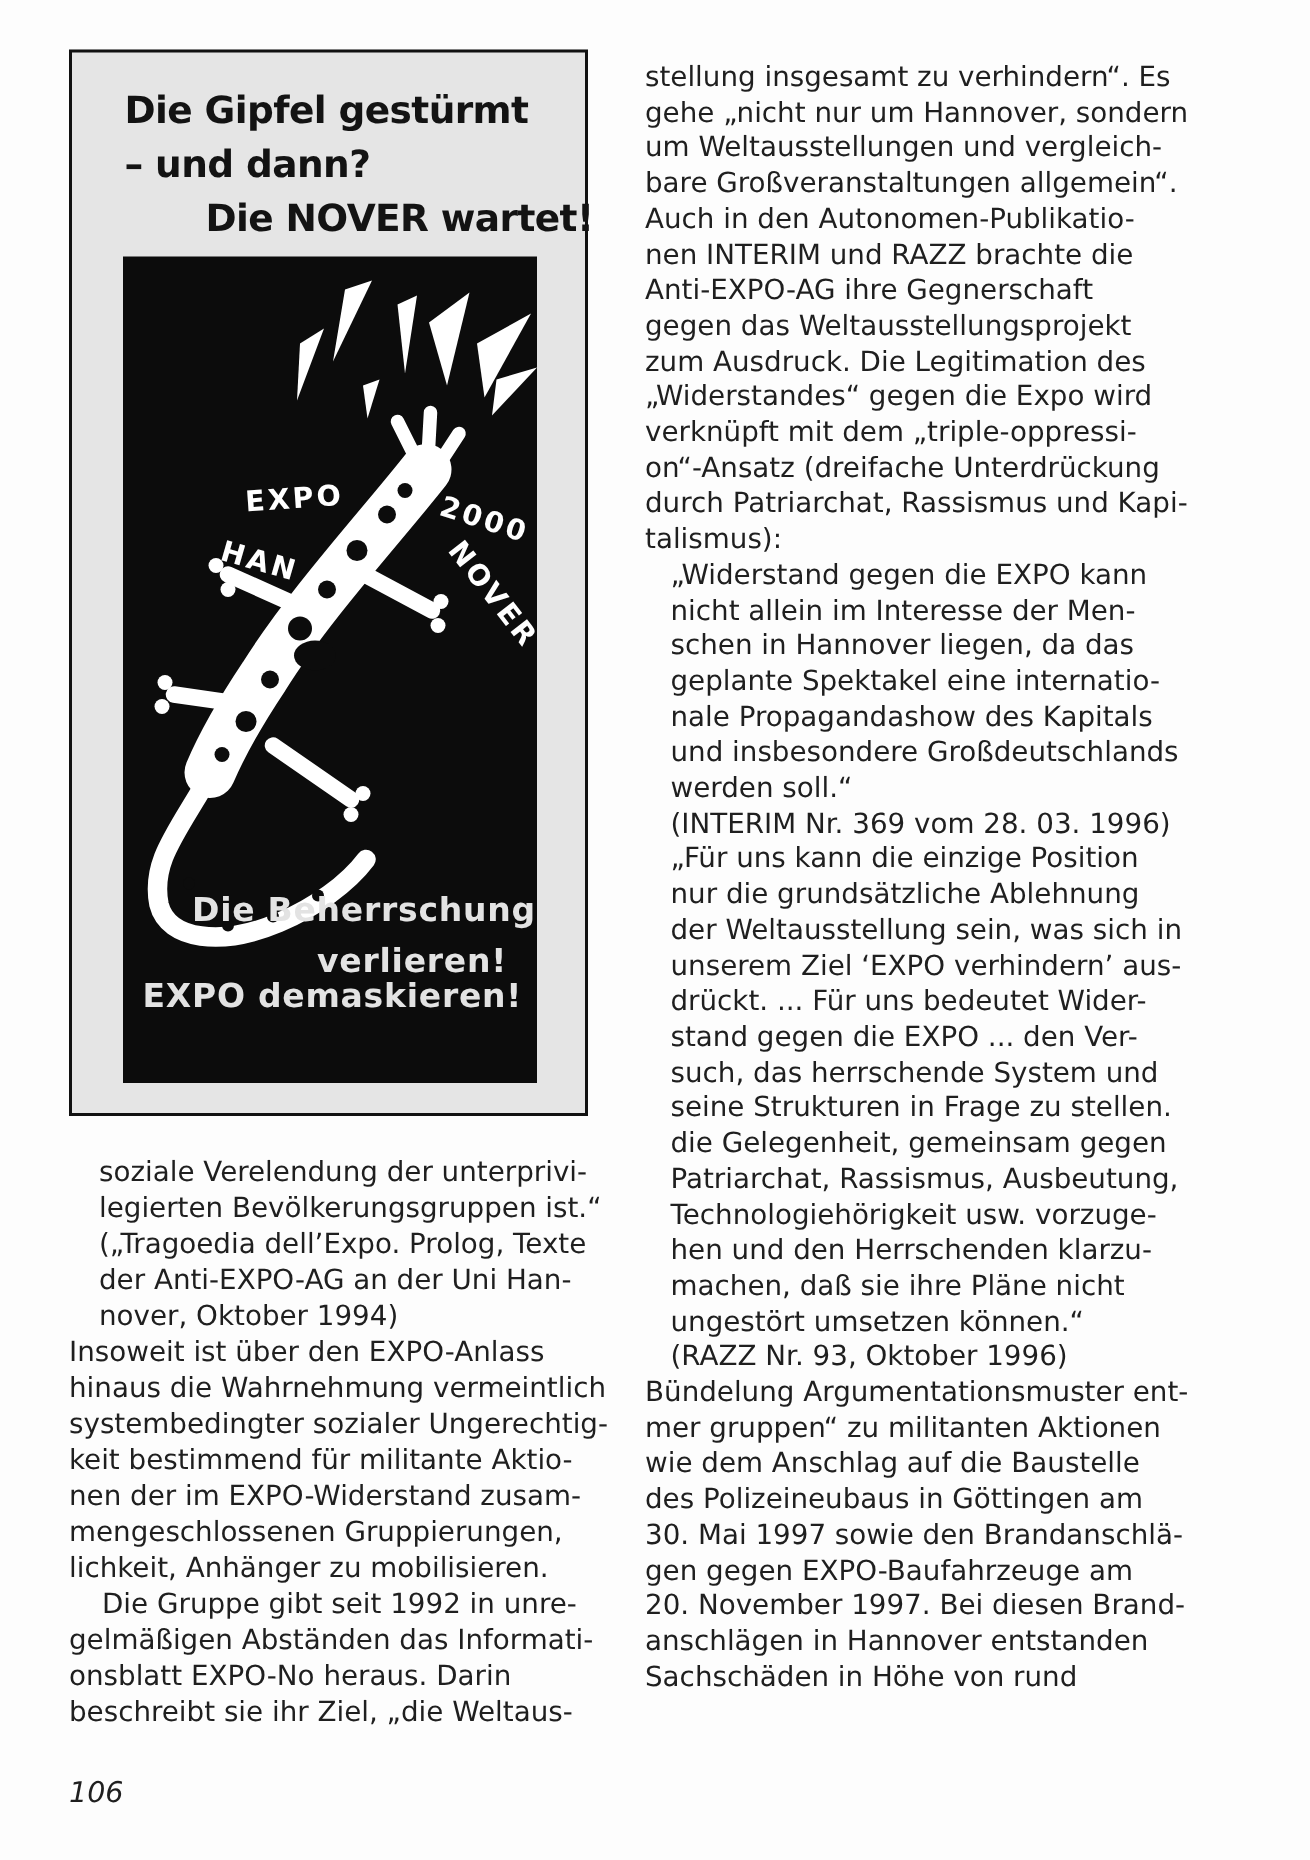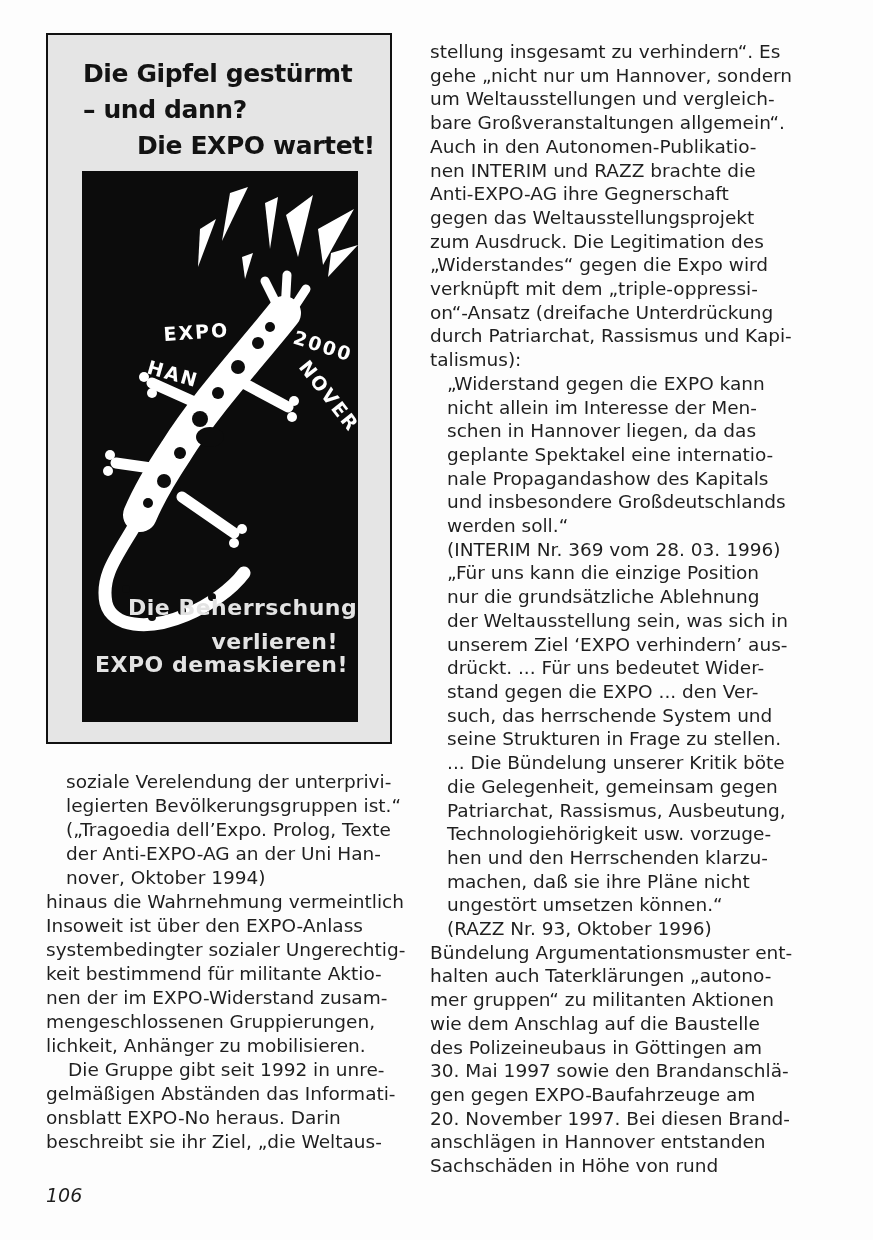--- a/index.html
+++ b/index.html
@@ -60,21 +60,21 @@
 </style>
 </head>
 <body>
 
 <div class="page">
 
   <div class="poster-box">
     <div class="poster-headline">
         <div class="tline">Die Gipfel gestürmt</div>
         <div class="tline">– und dann?</div>
-        <div class="tline">Die EXPO wartet!</div>
+        <div class="tline">Die NOVER wartet!</div>
       </div>
 
     <div class="poster-art">
       <svg width="276" height="551" viewBox="0 0 276 551" xmlns="http://www.w3.org/2000/svg">
         <g fill="#ffffff" stroke="none">
           <polygon points="148,22 166,16 140,70"></polygon>
           <polygon points="118,58 134,48 116,96"></polygon>
           <polygon points="183,32 196,26 188,78"></polygon>
           <polygon points="204,44 231,24 216,86"></polygon>
           <polygon points="236,58 272,38 241,94"></polygon>
@@ -142,22 +142,22 @@
 
   <div class="left-text">
     <div class="quote-block">
         <div class="tline">soziale Verelendung der unterprivi-</div>
         <div class="tline">legierten Bevölkerungsgruppen ist.“</div>
         <div class="tline">(„Tragoedia dell’Expo. Prolog, Texte</div>
         <div class="tline">der Anti-EXPO-AG an der Uni Han-</div>
         <div class="tline">nover, Oktober 1994)</div>
       </div>
     <div>
+        <div class="tline">Insoweit ist über den EXPO-Anlass</div>
         <div class="tline">hinaus die Wahrnehmung vermeintlich</div>
-        <div class="tline">Insoweit ist über den EXPO-Anlass</div>
         <div class="tline">systembedingter sozialer Ungerechtig-</div>
         <div class="tline">keit bestimmend für militante Aktio-</div>
         <div class="tline">nen der im EXPO-Widerstand zusam-</div>
         <div class="tline">mengeschlossenen Gruppierungen,</div>
         <div class="tline">lichkeit, Anhänger zu mobilisieren.</div>
       </div>
     <div class="indent-first">
         <div class="tline">Die Gruppe gibt seit 1992 in unre-</div>
         <div class="tline">gelmäßigen Abständen das Informati-</div>
         <div class="tline">onsblatt EXPO-No heraus. Darin</div>
@@ -192,32 +192,30 @@
         <div class="tline">werden soll.“</div>
         <div class="tline">(INTERIM Nr. 369 vom 28. 03. 1996)</div>
         <div class="tline">„Für uns kann die einzige Position</div>
         <div class="tline">nur die grundsätzliche Ablehnung</div>
         <div class="tline">der Weltausstellung sein, was sich in</div>
         <div class="tline">unserem Ziel ‘EXPO verhindern’ aus-</div>
         <div class="tline">drückt. ... Für uns bedeutet Wider-</div>
         <div class="tline">stand gegen die EXPO ... den Ver-</div>
         <div class="tline">such, das herrschende System und</div>
         <div class="tline">seine Strukturen in Frage zu stellen.</div>
-        <div class="tline">... Die Bündelung unserer Kritik böte</div>
         <div class="tline">die Gelegenheit, gemeinsam gegen</div>
         <div class="tline">Patriarchat, Rassismus, Ausbeutung,</div>
         <div class="tline">Technologiehörigkeit usw. vorzuge-</div>
         <div class="tline">hen und den Herrschenden klarzu-</div>
         <div class="tline">machen, daß sie ihre Pläne nicht</div>
         <div class="tline">ungestört umsetzen können.“</div>
         <div class="tline">(RAZZ Nr. 93, Oktober 1996)</div>
       </div>
     <div>
         <div class="tline">Bündelung Argumentationsmuster ent-</div>
-        <div class="tline">halten auch Taterklärungen „autono-</div>
         <div class="tline">mer gruppen“ zu militanten Aktionen</div>
         <div class="tline">wie dem Anschlag auf die Baustelle</div>
         <div class="tline">des Polizeineubaus in Göttingen am</div>
         <div class="tline">30. Mai 1997 sowie den Brandanschlä-</div>
         <div class="tline">gen gegen EXPO-Baufahrzeuge am</div>
         <div class="tline">20. November 1997. Bei diesen Brand-</div>
         <div class="tline">anschlägen in Hannover entstanden</div>
         <div class="tline">Sachschäden in Höhe von rund</div>
       </div>
   </div>

